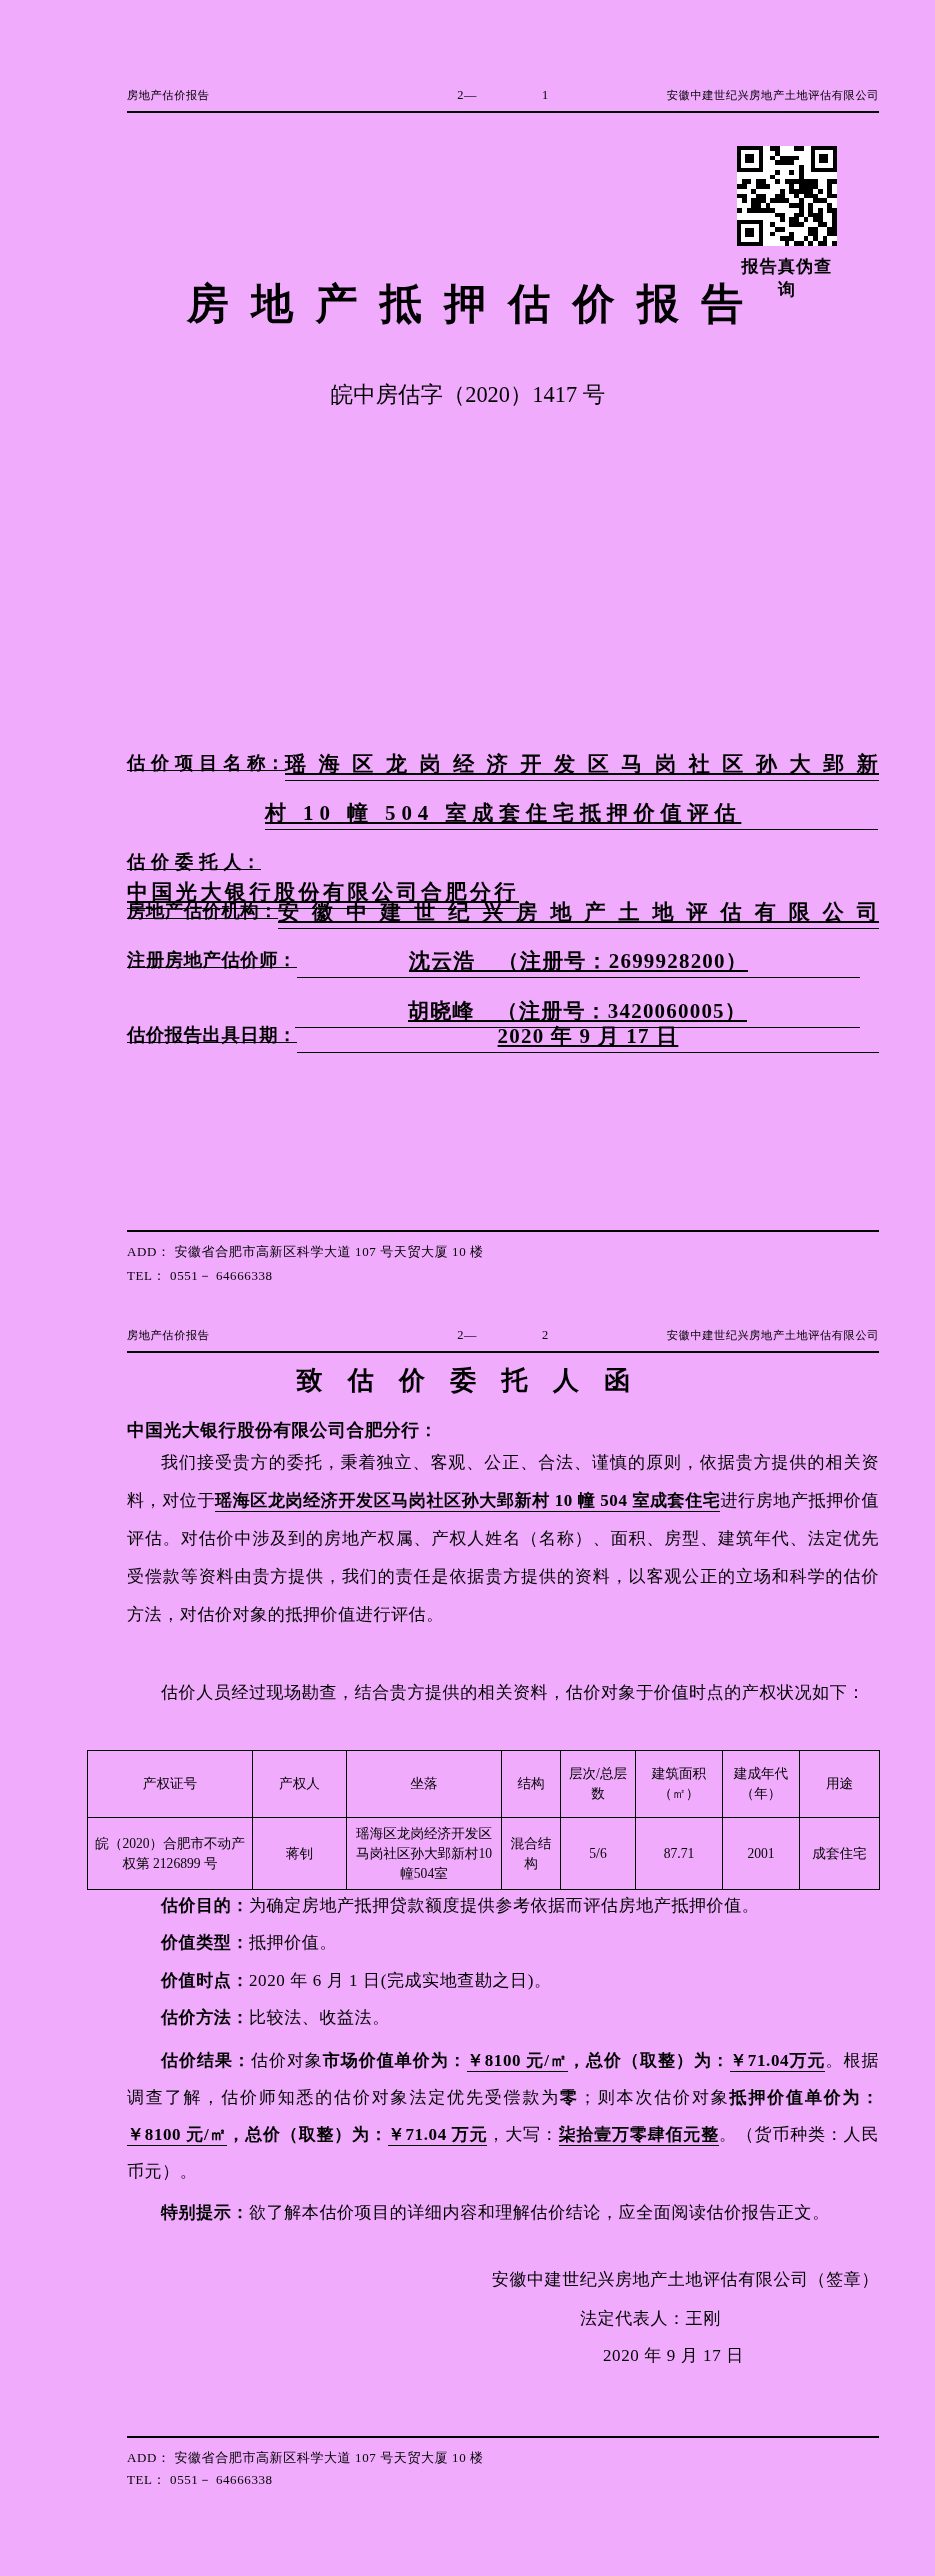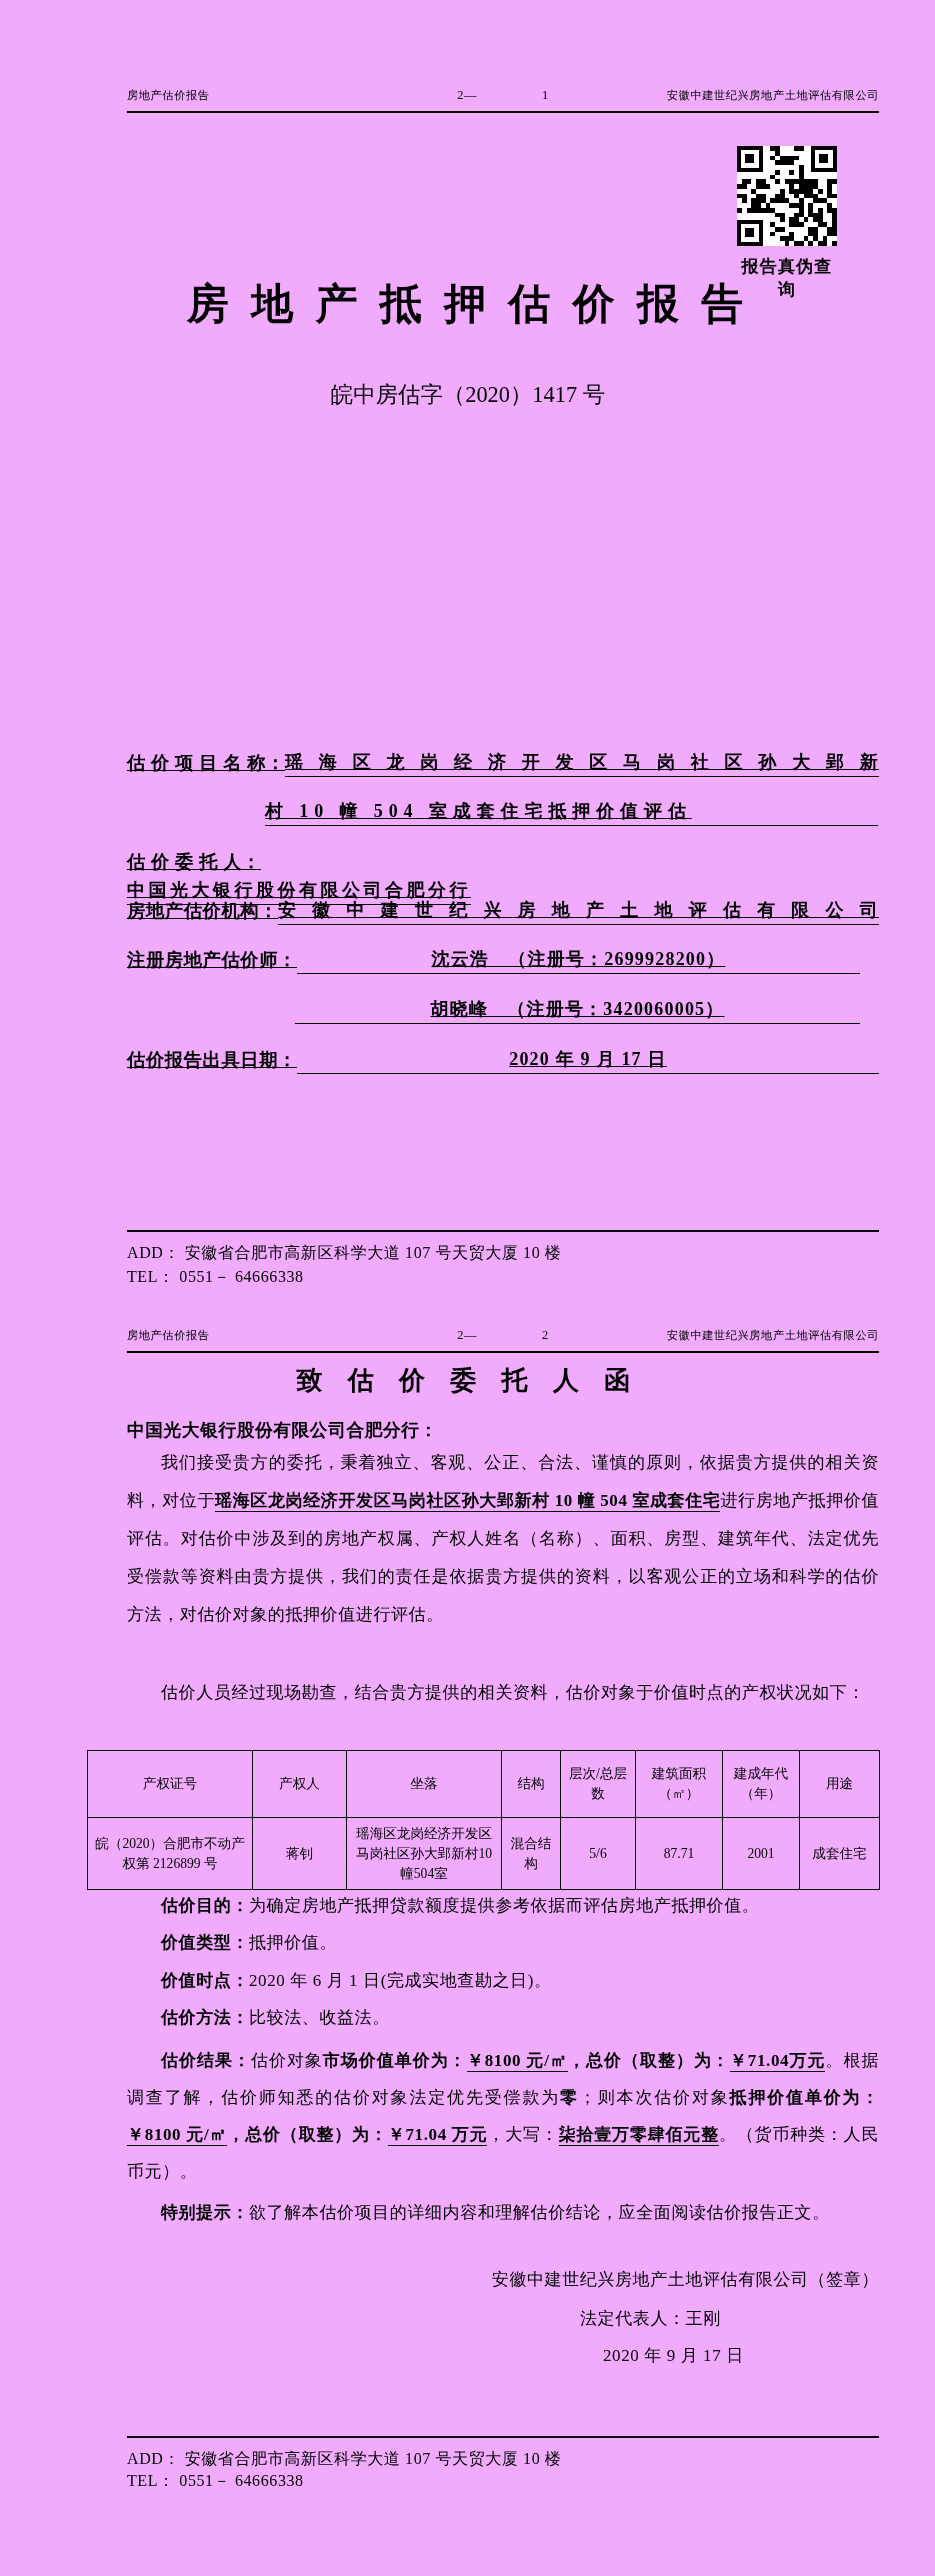--- a/index.html
+++ b/index.html
@@ -4,36 +4,36 @@
 <style>
   html,body{margin:0;padding:0;background:#ffffff;}
   .canvas{position:relative;width:936px;height:2576px;background:#f0abfc;overflow:hidden;
           font-family:"Liberation Serif","DejaVu Serif",serif;color:#000;}
   .abs{position:absolute;}
   
   .runhead{left:127px;width:752px;display:flex;align-items:flex-end;font-size:11.2px;letter-spacing:0.6px;}
   .runhead .mid{position:absolute;left:50%;transform:translateX(-50%);display:flex;gap:65px;font-size:12.4px;}
   .runhead .rt{margin-left:auto;}
   .rule{left:127px;width:752px;height:2.4px;background:#000;}
-  .foot-line{left:127px;width:752px;font-size:16px;letter-spacing:0.6px;}
+  .foot-line{left:127px;width:752px;font-size:13px;letter-spacing:0.6px;}
   
   .qrwrap{left:737px;top:146px;width:100px;text-align:center;}
   .qr{position:relative;width:100px;height:100px;display:grid;grid-template-columns:repeat(21,1fr);grid-template-rows:repeat(21,1fr);background:#fff;}
   .qm{background:transparent;}
   .qm.on{background:#000;}
   .finder{position:absolute;width:26px;height:26px;border:4.7px solid #000;box-sizing:border-box;background:#fff;}
   .finder::after{content:"";position:absolute;left:3.5px;top:3.5px;width:9.4px;height:9.4px;background:#000;}
   .f-tl{left:0;top:0;} .f-tr{right:0;top:0;} .f-bl{left:0;bottom:0;}
   .qrcap{margin-top:9.4px;font-size:17px;font-weight:bold;letter-spacing:1.2px;}
   
   .main-title{left:0;width:936px;text-align:center;font-size:42px;font-weight:bold;letter-spacing:5.9px;}
   .doc-no{left:0;width:936px;text-align:center;font-size:22.4px;}
   .frow{left:127px;width:752px;display:flex;align-items:flex-start;height:33px;text-decoration:underline;}
   .flabel{font-size:18.3px;font-weight:bold;white-space:nowrap;letter-spacing:0.6px;padding-bottom:3.5px;}
-  .fval{flex:1;border-bottom:1.8px solid #000;font-size:18px;font-weight:bold;padding-bottom:2.4px;white-space:nowrap;}
+  .fval{flex:1;border-bottom:1.8px solid #000;font-size:21px;font-weight:bold;padding-bottom:2.4px;white-space:nowrap;}
   .fval.just{text-align:justify;text-align-last:justify;letter-spacing:1.2px;}
   .fval.ctr{text-align:center;letter-spacing:3.5px;}
   .fval.lft{text-align:left;letter-spacing:5.9px;}
   .fval.num{letter-spacing:1.2px;text-align:center;}
   .spacer-label{width:168px;}
   .fval.short{margin-right:19px;}
   
   .letter-title{left:0;width:936px;text-align:center;font-size:26px;font-weight:bold;letter-spacing:9.4px;}
   .body-text{left:127px;width:752px;font-size:17px;line-height:38px;text-align:justify;letter-spacing:0.6px;}
   .salut{font-weight:600;font-size:17.7px;}
@@ -536,21 +536,21 @@
     <span class="fval just">安徽中建世纪兴房地产土地评估有限公司</span>
   </div>
   <div class="abs frow" style="top:947px;">
     <span class="flabel">注册房地产估价师：</span>
     <span class="fval num short">沈云浩　（注册号：2699928200）</span>
   </div>
   <div class="abs frow" style="top:997px;">
     <span class="spacer-label"></span>
     <span class="fval num short">胡晓峰　（注册号：3420060005）</span>
   </div>
-  <div class="abs frow" style="top:1047px;">
+  <div class="abs frow" style="top:1022px;">
     <span class="flabel">估价报告出具日期：</span>
     <span class="fval num">2020 年 9 月 17 日</span>
   </div>
 
   <div class="abs rule" style="top:1230px;"></div>
   <div class="abs foot-line" style="top:1243px;">ADD： 安徽省合肥市高新区科学大道 107 号天贸大厦 10 楼</div>
   <div class="abs foot-line" style="top:1267px;">TEL： 0551－ 64666338</div>
 
   <div class="abs runhead" style="top:1328px;">
     <span>房地产估价报告</span>

